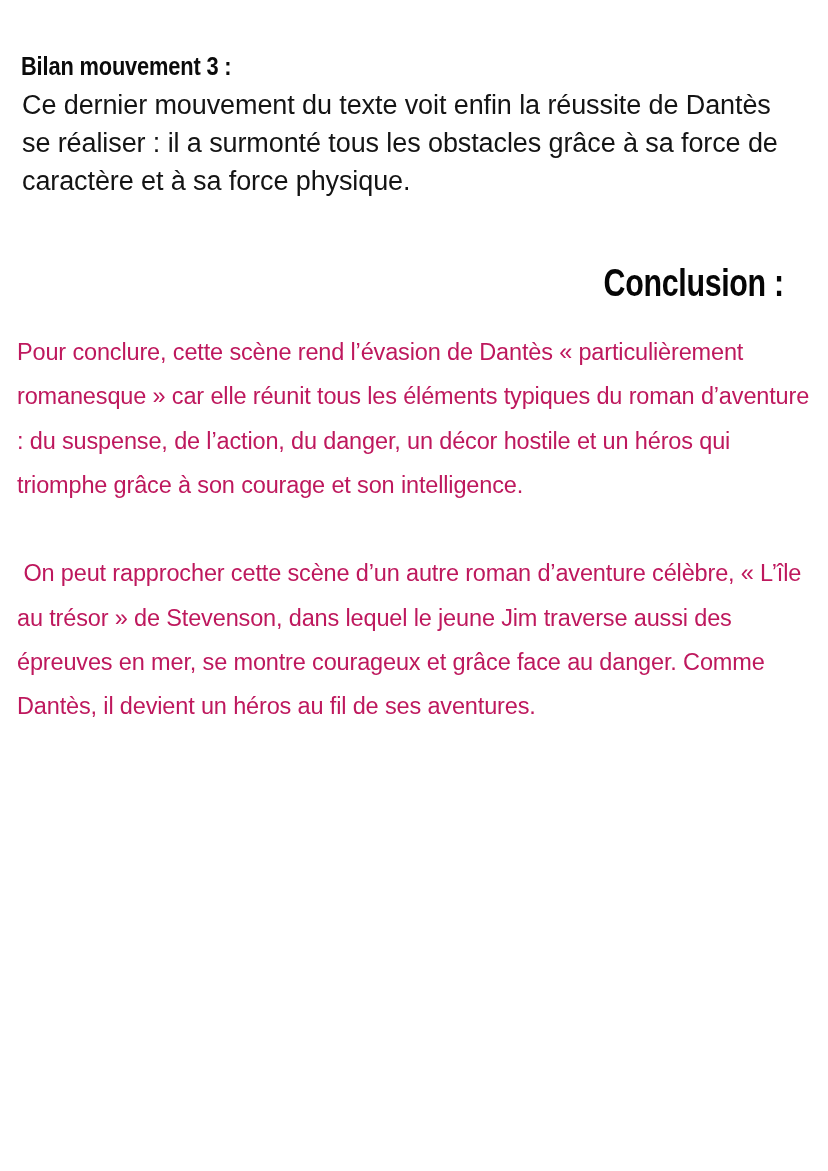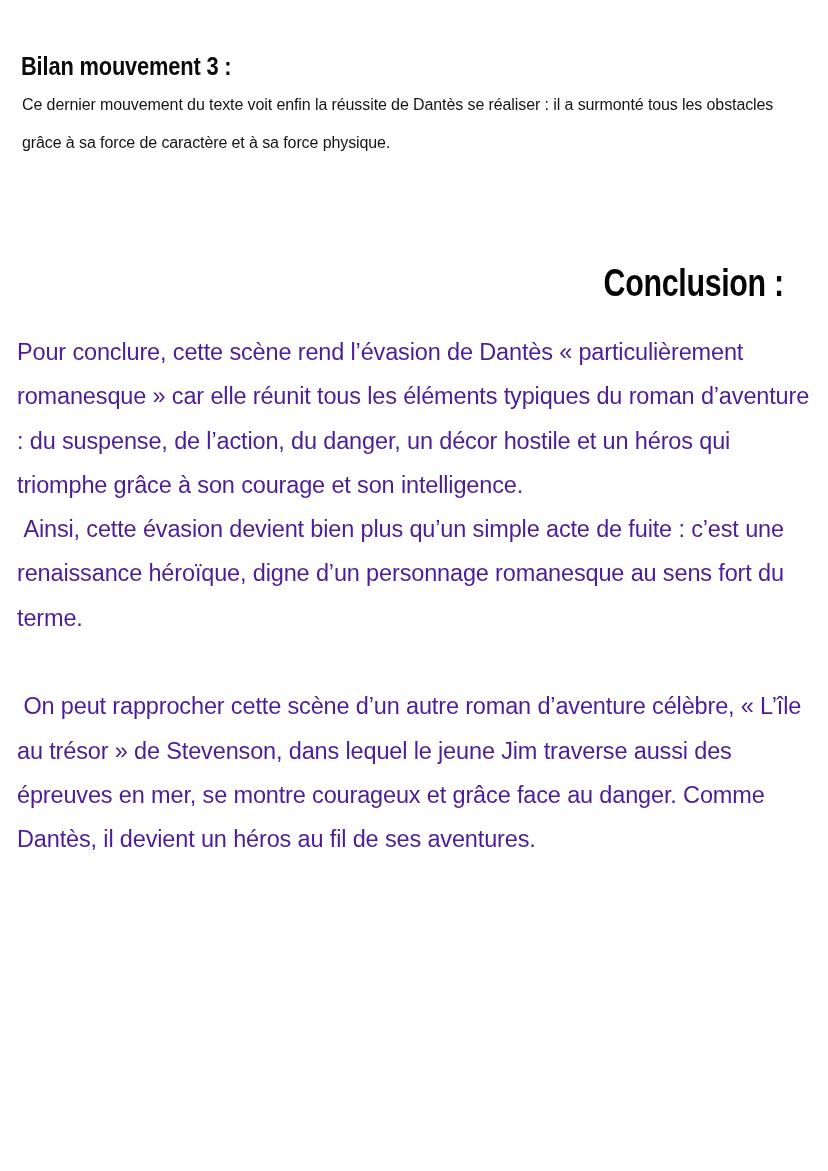--- a/index.html
+++ b/index.html
@@ -42,21 +42,21 @@
     letter-spacing: -0.2px;
     color: #0b0b0b;
     transform: scaleX(0.84);
     transform-origin: left center;
     white-space: nowrap;
   }
 
   .bilan-body {
     margin: 0 0 0 22px;
     width: 775px;
-    font-size: 16px;
+    font-size: 27px;
     line-height: 38px;
     color: #141414;
     letter-spacing: -0.1px;
   }
 
   
   .conclusion-heading {
     position: absolute;
     left: 0;
     top: 238px;
@@ -77,21 +77,21 @@
   }
 
   
   .conclusion-body {
     position: absolute;
     left: 17px;
     top: 330px;
     width: 800px;
     font-size: 23.5px;
     line-height: 44.3px;
-    color: #4c1d95;
+    color: #be185d;
     letter-spacing: -0.15px;
   }
 
   .para {
     margin: 0;
     padding: 0;
     white-space: pre-wrap;
   }
 
   .para-gap {
@@ -107,18 +107,17 @@
     <h2 class="bilan-heading">Bilan mouvement 3 :</h2>
     <p class="bilan-body">Ce dernier mouvement du texte voit enfin la réussite de Dantès se réaliser : il a surmonté tous les obstacles grâce à sa force de caractère et à sa force physique.</p>
   </div>
 
   <h1 class="conclusion-heading">
     <span class="ch-inner">Conclusion :</span>
   </h1>
 
   <div class="conclusion-body">
     <p class="para">Pour conclure, cette scène rend l’évasion de Dantès « particulièrement romanesque » car elle réunit tous les éléments typiques du roman d’aventure : du suspense, de l’action, du danger, un décor hostile et un héros qui triomphe grâce à son courage et son intelligence.</p>
-    <p class="para"> Ainsi, cette évasion devient bien plus qu’un simple acte de fuite : c’est une renaissance héroïque, digne d’un personnage romanesque au sens fort du terme.</p>
     <div class="para-gap"></div>
     <p class="para"> On peut rapprocher cette scène d’un autre roman d’aventure célèbre, « L’île au trésor » de Stevenson, dans lequel le jeune Jim traverse aussi des épreuves en mer, se montre courageux et grâce face au danger. Comme Dantès, il devient un héros au fil de ses aventures.</p>
   </div>
 
 </div>
 
 </body></html>

